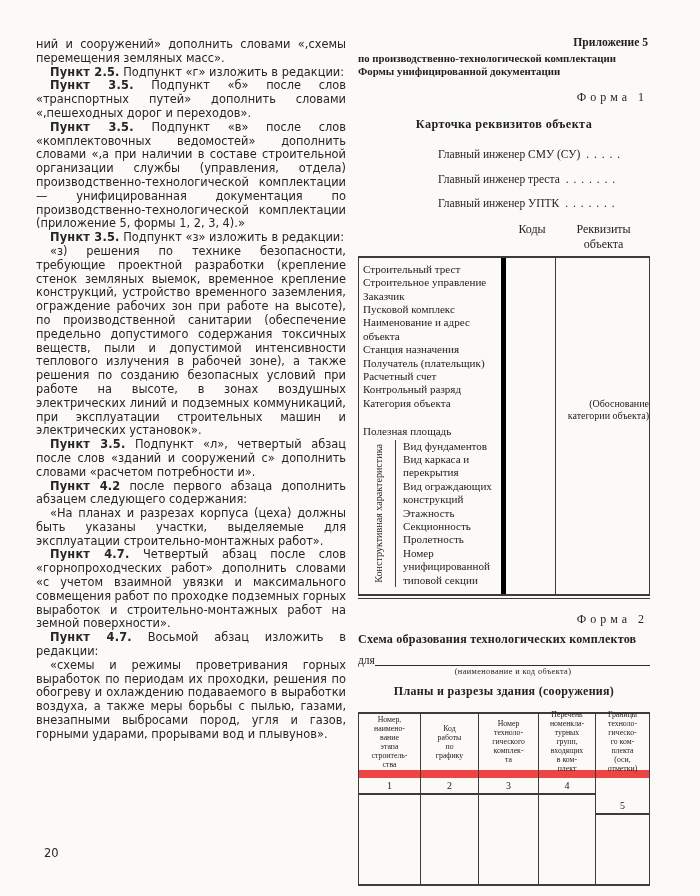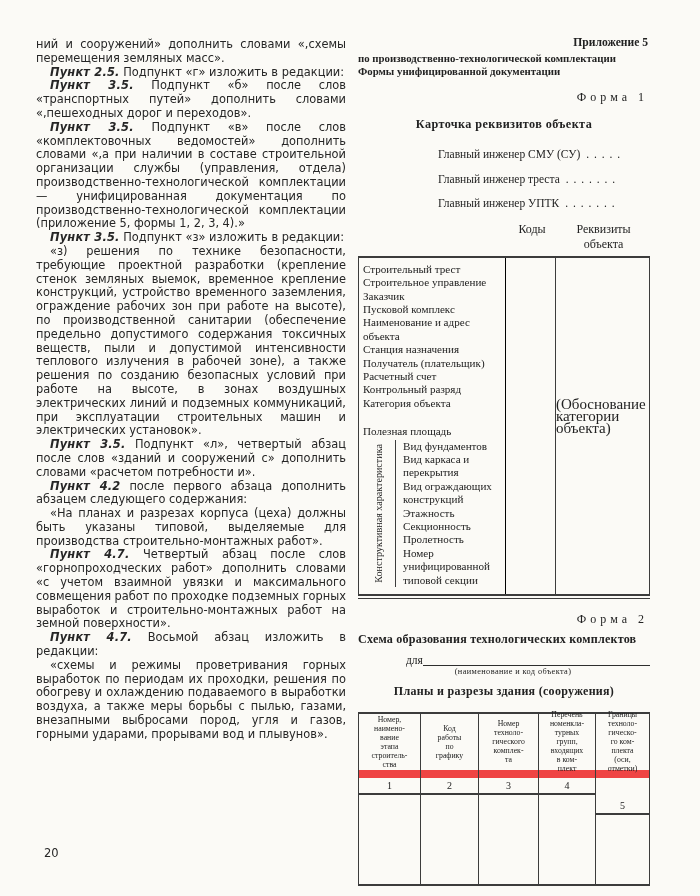--- a/index.html
+++ b/index.html
@@ -11,21 +11,21 @@
   .page{position:relative;width:700px;height:896px;}
 
   
   .leftcol{
     position:absolute;left:36px;top:38px;width:310px;
     font-size:11.4px;line-height:13.8px;text-align:justify;
     hyphens:auto;-webkit-hyphens:auto;
   }
   .leftcol p{margin:0;text-indent:14px;}
   .leftcol p.noindent{text-indent:0;}
-  .leftcol b{font-weight:bold;letter-spacing:.2px;font-style:italic;}
+  .leftcol b{font-weight:bold;letter-spacing:.2px;}
   .pagenum{position:absolute;left:44px;top:846px;font-size:11.5px;}
 
   
   .rightcol{
     position:absolute;left:358px;top:36px;width:292px;
     font-family:"Liberation Serif",serif;font-size:11.5px;color:#222;
   }
   .appendix{text-align:right;font-weight:bold;font-size:11.6px;padding-right:2px;}
   .subtitle{font-weight:bold;font-size:10.8px;line-height:12.6px;margin-top:3px;}
   .subtitle div{white-space:nowrap;}
@@ -39,38 +39,38 @@
   .tablehead{display:flex;margin-top:1px;font-size:12px;}
   .tablehead .sp{width:149px;}
   .th-codes{width:50px;text-align:center;}
   .th-req{flex:1;text-align:center;}
 
   .f1table{
     display:flex;margin-top:4px;
     border:1px solid #3c3c3c;border-top-width:2px;border-bottom-width:2px;
     min-height:340px;box-sizing:border-box;
   }
-  .f1left{width:147px;border-right:1px solid #000000;box-sizing:border-box;
+  .f1left{width:147px;border-right:5px solid #000000;box-sizing:border-box;
           padding:5px 2px 4px 4px;font-size:11.1px;line-height:13.4px;}
   .f1codes{width:50px;border-right:1px solid #3c3c3c;box-sizing:border-box;}
   .f1right{flex:1;position:relative;}
-  .f1note{position:absolute;top:140px;left:0;right:0;text-align:left;
-          font-size:15px;line-height:12px;}
+  .f1note{position:absolute;top:140px;left:0;right:0;text-align:right;
+          font-size:10px;line-height:12px;}
   .f1row{margin:0;}
   .arearow{margin-top:15px;}
   .f1group{display:flex;margin-top:1px;}
   .grouplabel{width:33px;border-right:1px solid #3c3c3c;box-sizing:border-box;
               display:flex;align-items:center;justify-content:center;min-height:142px;}
   .grouplabel span{transform:rotate(-90deg);width:140px;flex:none;
                    font-size:10.1px;line-height:10.8px;text-align:center;}
   .grouprows{flex:1;padding-left:7px;}
   .rule-thin{border-top:1px solid #3c3c3c;margin-top:2px;}
 
   .f2title{font-weight:bold;font-size:12.1px;margin-top:5px;white-space:nowrap;letter-spacing:.2px;}
-  .forline{display:flex;align-items:flex-end;margin-top:5px;margin-left:48px;}
+  .forline{display:flex;align-items:flex-end;margin-top:5px;}
   .forlabel{font-size:11.5px;}
   .forrule{flex:1;border-bottom:1px solid #2e2e2e;height:13px;}
   .linecaption{text-align:center;font-size:8.3px;margin-top:1px;padding-left:18px;letter-spacing:.4px;}
   .f2subtitle{text-align:center;font-weight:bold;font-size:12px;margin-top:8px;letter-spacing:.3px;}
 
   .f2table{display:flex;margin-top:13px;
     border:1px solid #3c3c3c;border-top-width:2px;border-bottom-width:2px;}
   .f2col{border-right:1px solid #3c3c3c;display:flex;flex-direction:column;box-sizing:border-box;}
   .f2col:last-child{border-right:none;gap:20px;}
   .c1{width:62px;} .c2{width:58px;} .c3{width:60px;} .c4{width:57px;} .c5{flex:1;}
@@ -88,21 +88,21 @@
 
   <div class="leftcol">
     <p class="noindent"><b></b><span>ний и сооружений» дополнить словами «,схемы перемещения земляных масс».</span></p>
     <p><b>Пункт 2.5.</b><span> Подпункт «г» изложить в редакции:</span></p>
     <p><b>Пункт 3.5.</b><span> Подпункт «б» после слов «транспортных путей» дополнить словами «,пешеходных дорог и переходов».</span></p>
     <p><b>Пункт 3.5.</b><span> Подпункт «в» после слов «комплектовочных ведомостей» дополнить словами «,а при наличии в составе строительной организации службы (управления, отдела) производственно-технологической комплектации — унифицированная документация по производственно-технологической комплектации (приложение 5, формы 1, 2, 3, 4).»</span></p>
     <p><b>Пункт 3.5.</b><span> Подпункт «з» изложить в редакции:</span></p>
     <p><b></b><span>«з) решения по технике безопасности, требующие проектной разработки (крепление стенок земляных выемок, временное крепление конструкций, устройство временного заземления, ограждение рабочих зон при работе на высоте), по производственной санитарии (обеспечение предельно допустимого содержания токсичных веществ, пыли и допустимой интенсивности теплового излучения в рабочей зоне), а также решения по созданию безопасных условий при работе на высоте, в зонах воздушных электрических линий и подземных коммуникаций, при эксплуатации строительных машин и электрических установок».</span></p>
     <p><b>Пункт 3.5.</b><span> Подпункт «л», четвертый абзац после слов «зданий и сооружений с» дополнить словами «расчетом потребности и».</span></p>
     <p><b>Пункт 4.2</b><span> после первого абзаца дополнить абзацем следующего содержания:</span></p>
-    <p><b></b><span>«На планах и разрезах корпуса (цеха) должны быть указаны типовой, выделяемые для производства строительно-монтажных работ».</span></p>
+    <p><b></b><span>«На планах и разрезах корпуса (цеха) должны быть указаны участки, выделяемые для эксплуатации строительно-монтажных работ».</span></p>
     <p><b>Пункт 4.7.</b><span> Четвертый абзац после слов «горнопроходческих работ» дополнить словами «с учетом взаимной увязки и максимального совмещения работ по проходке подземных горных выработок и строительно-монтажных работ на земной поверхности».</span></p>
     <p><b>Пункт 4.7.</b><span> Восьмой абзац изложить в редакции:</span></p>
     <p><b></b><span>«схемы и режимы проветривания горных выработок по периодам их проходки, решения по обогреву и охлаждению подаваемого в выработки воздуха, а также меры борьбы с пылью, газами, внезапными выбросами пород, угля и газов, горными ударами, прорывами вод и плывунов».</span></p>
   </div>
 
   <div class="pagenum">20</div>
 
   <div class="rightcol">
 
     <div class="appendix">Приложение 5</div>

